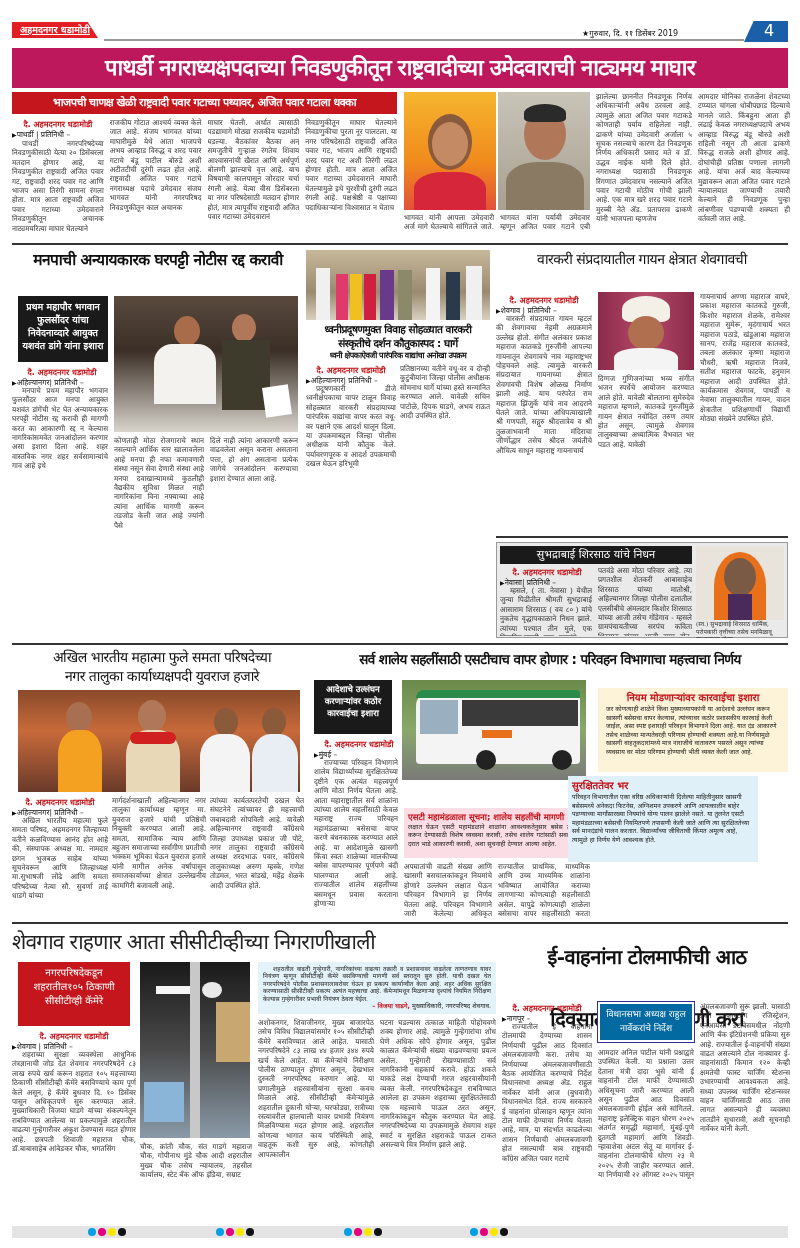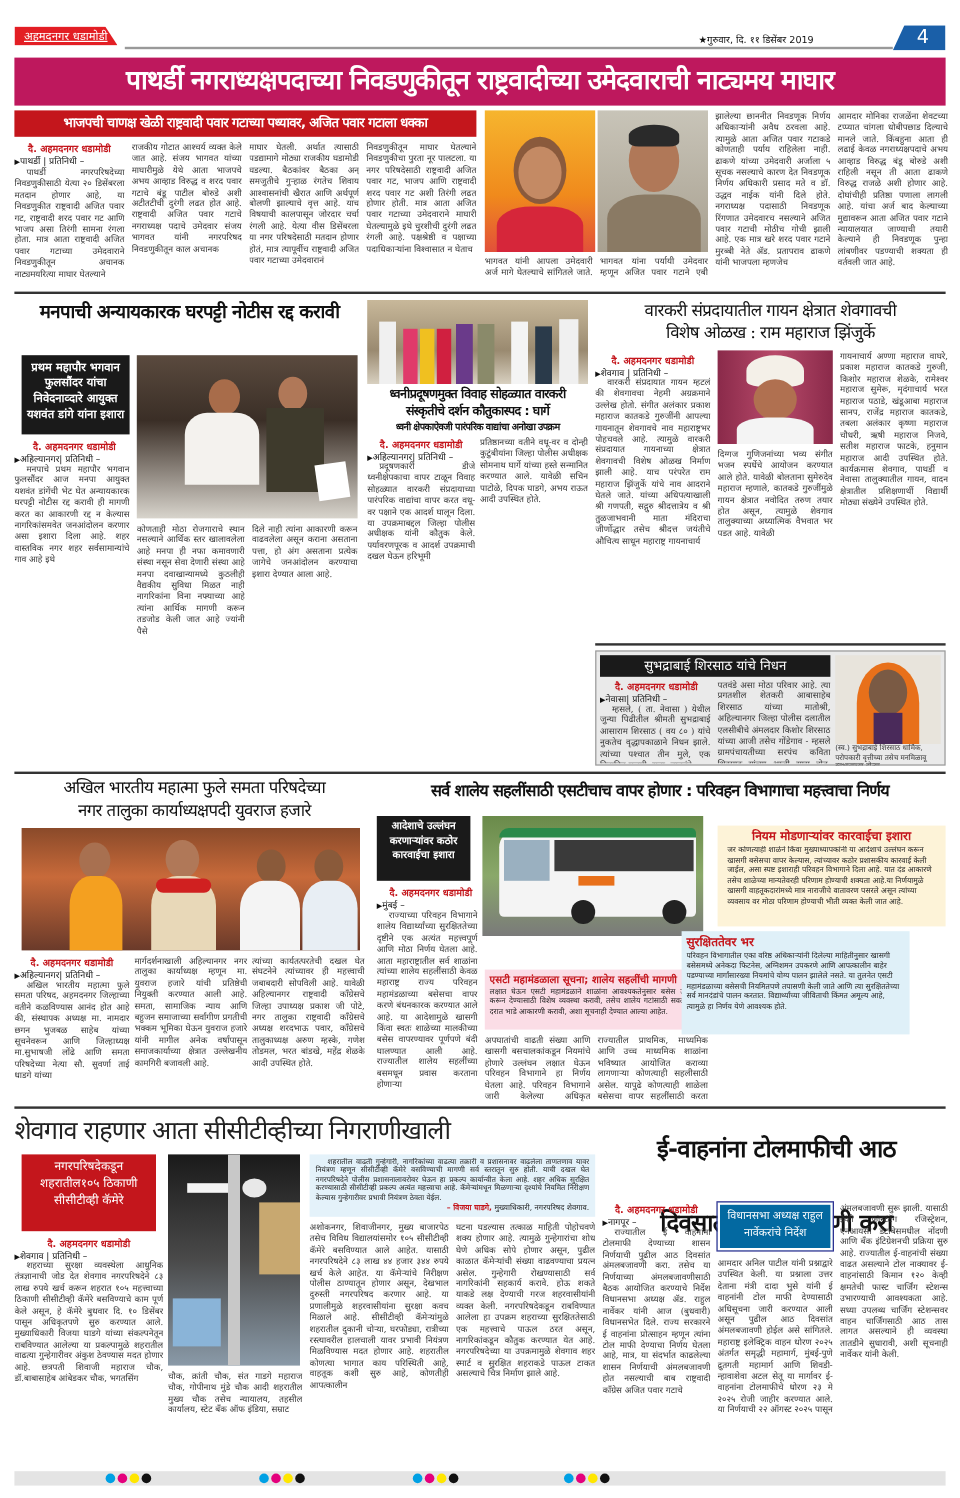--- a/index.html
+++ b/index.html
@@ -18,21 +18,21 @@
   .caption { font-size: 7.2px; line-height: 9.4px; color: #333; }
   .boxhead { font-family: "DejaVu Sans", sans-serif; font-weight: bold; text-align: center; }
   .reg-dots { display: flex; gap: 2px; }
   .reg-dots span { width: 8px; height: 8px; border-radius: 50%; display: inline-block; }
 </style>
 </head>
 <body>
 
 <div class="abs" style="left:0;top:0;width:800px;height:48px;">
   <div class="abs" style="left:12px;top:22px;width:86px;height:16px;background:#e31e24;clip-path:polygon(0 0,88% 0,100% 100%,0 100%);"></div>
-  <div class="abs" style="left:20px;top:23px;font-family:'DejaVu Sans',sans-serif;font-weight:normal;font-size:9.5px;color:#fff;text-decoration:underline;">अहमदनगर धडामोडी</div>
+  <div class="abs" style="left:20px;top:23px;font-family:'DejaVu Sans',sans-serif;font-weight:bold;font-size:9.5px;color:#fff;text-decoration:underline;">अहमदनगर धडामोडी</div>
   <div class="abs" style="left:104px;top:39px;width:640px;height:2px;background:#999;"></div>
   <div class="abs" style="left:582px;top:27px;font-family:'DejaVu Sans',sans-serif;font-size:8px;color:#111;">★गुरुवार, दि. ११ डिसेंबर 2019</div>
   <div class="abs" style="left:744px;top:21px;width:44px;height:21px;background:#1a5fa8;clip-path:polygon(22% 0,100% 0,100% 100%,0 100%);"></div>
   <div class="abs" style="left:764px;top:21px;font-family:'DejaVu Sans',sans-serif;font-size:16px;color:#fff;">4</div>
 </div>
 
 <div class="abs" style="left:12px;top:48px;width:776px;height:40px;background:#be185d;">
   <div class="hl" style="color:#fff;font-size:22px;line-height:40px;white-space:nowrap;letter-spacing:-0.8px;">पाथर्डी नगराध्यक्षपदाच्या निवडणुकीतून राष्ट्रवादीच्या उमेदवाराची नाट्यमय माघार</div>
 </div>
 <div class="abs" style="left:12px;top:92px;width:385px;height:22px;background:#c4161c;">
@@ -104,21 +104,20 @@
 </div>
 <div class="abs" style="left:306px;top:364px;width:90px;">
   <div class="byline">दै. अहमदनगर धडामोडी</div>
   <div class="dateline">अहिल्यानगर| प्रतिनिधी –</div>
 </div>
 <div class="abs body-text" style="left:306px;top:384px;width:90px;height:254px;text-indent:10px;">प्रदूषणकारी डीजे ध्वनीक्षेपकाचा वापर टाळून विवाह सोहळ्यात वारकरी संप्रदायाच्या पारंपरिक वाद्यांचा वापर करत वधू-वर पक्षाने एक आदर्श घालून दिला. या उपक्रमाबद्दल जिल्हा पोलीस अधीक्षक यांनी कौतुक केले. पर्यावरणपूरक व आदर्श उपक्रमाची दखल घेऊन हरिभूमी</div>
 <div class="abs body-text" style="left:400px;top:364px;width:90px;height:274px;">प्रतिष्ठानच्या वतीने वधू-वर व दोन्ही कुटुंबीयांना जिल्हा पोलीस अधीक्षक सोमनाथ घार्गे यांच्या हस्ते सन्मानित करण्यात आले. यावेळी सचिन पाटोळे, दिपक घाडगे, अभय राऊत आदी उपस्थित होते.</div>
 
 <div class="abs" style="left:496px;top:250px;width:292px;">
   <div class="hl" style="font-size:14px;line-height:19px;white-space:nowrap;font-weight:normal;font-family:'DejaVu Serif',serif;">वारकरी संप्रदायातील गायन क्षेत्रात शेवगावची</div>
-  <div class="hl" style="font-size:14px;line-height:19px;white-space:nowrap;font-weight:normal;font-family:'DejaVu Serif',serif;">विशेष ओळख : राम महाराज झिंजुर्के</div>
 </div>
 <div class="abs" style="left:496px;top:294px;width:96px;">
   <div class="byline">दै. अहमदनगर धडामोडी</div>
   <div class="dateline">शेवगाव | प्रतिनिधी –</div>
 </div>
 <div class="abs body-text" style="left:496px;top:314px;width:96px;height:218px;text-indent:10px;">वारकरी संप्रदायात गायन म्हटलं की शेवगावचा नेहमी अग्रक्रमाने उल्लेख होतो. संगीत अलंकार प्रकाश महाराज कातकडे गुरुजींनी आपल्या गायनातून शेवगावचे नाव महाराष्ट्रभर पोहचवले आहे. त्यामुळे वारकरी संप्रदायात गायनाच्या क्षेत्रात शेवगावची विशेष ओळख निर्माण झाली आहे. याच परंपरेत राम महाराज झिंजुर्के यांचे नाव आदराने घेतले जाते. यांच्या अधिपत्याखाली श्री गणपती, सद्गुरु श्रीदत्तात्रेय व श्री तुळजाभवानी माता मंदिराचा जीर्णोद्धार तसेच श्रीदत्त जयंतीचे औचित्य साधून महाराष्ट्र गायनाचार्य</div>
 <div class="photo" style="left:598px;top:292px;width:96px;height:78px;background:linear-gradient(90deg,#8a2a4a 0%,#b84a6a 50%,#8a2a4a 100%);">
   <div style="position:absolute;left:24px;top:4px;width:48px;height:26px;border-radius:50% 50% 20% 20%;background:#f4f0e8;"></div>
   <div style="position:absolute;left:30px;top:24px;width:36px;height:34px;border-radius:50%;background:#b07050;"></div>
   <div style="position:absolute;left:16px;top:56px;width:64px;height:24px;border-radius:40% 40% 0 0;background:#f4f4f4;"></div>

